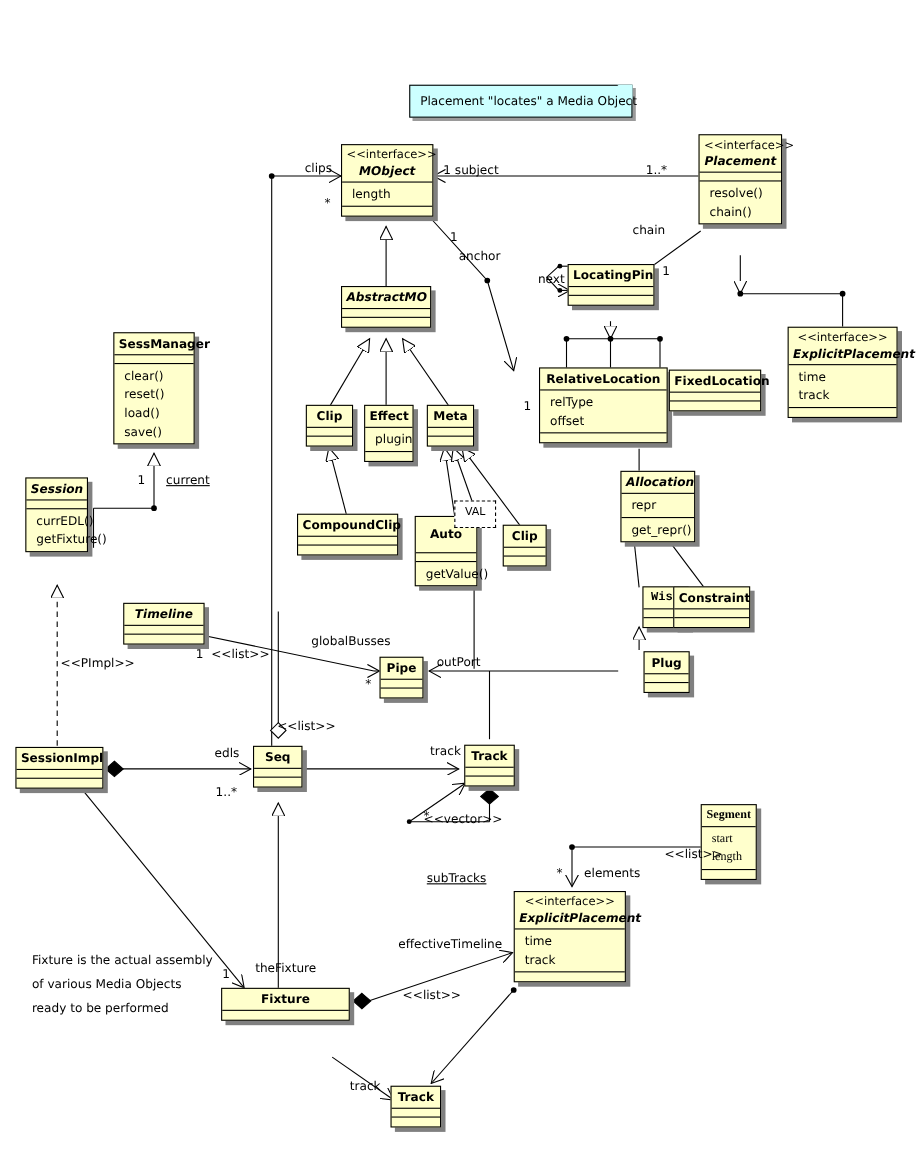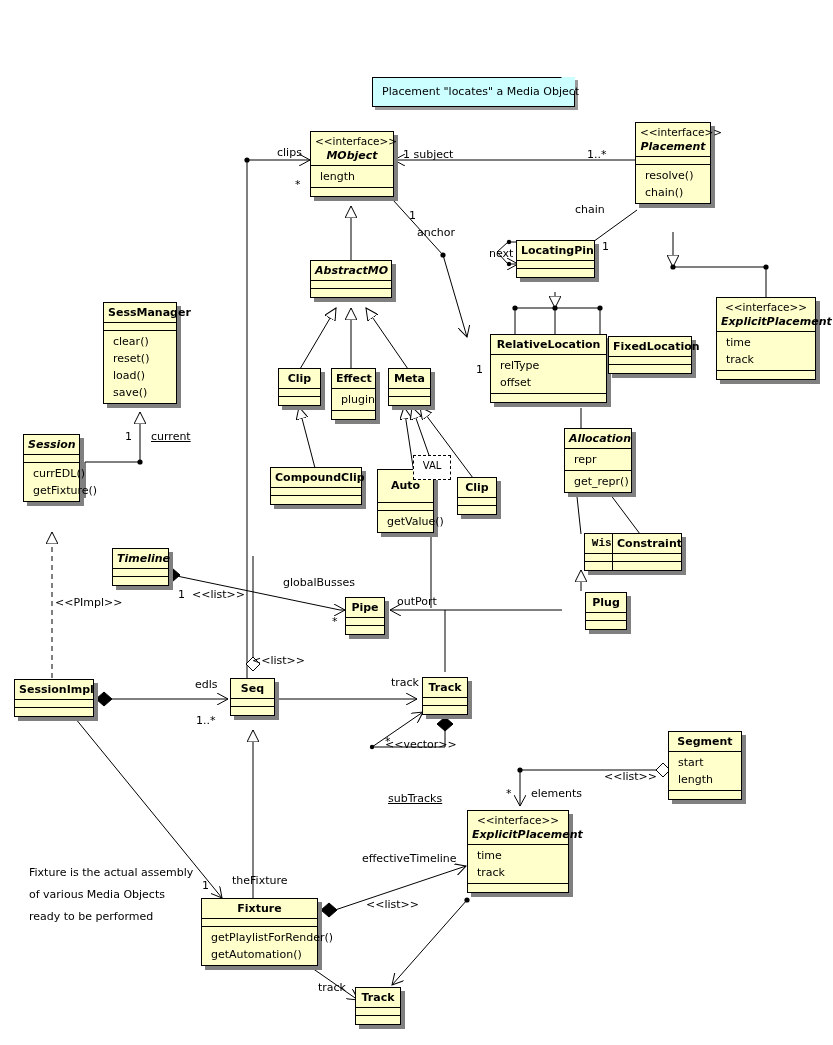--- a/index.html
+++ b/index.html
@@ -325,21 +325,21 @@
   </div>
 
   <div class="cls" style="left:14px;top:679px;width:80px;">
     <div class="sec">
       <div class="nm">SessionImpl</div>
     </div>
     <div class="sec empty"></div>
     <div class="sec empty"></div>
   </div>
 
-  <div class="cls" style="left:112px;top:548px;width:57px;">
+  <div class="cls" style="left:112px;top:548px;width:74px;">
     <div class="sec">
       <div class="nm ital">Timeline</div>
     </div>
     <div class="sec empty"></div>
     <div class="sec empty"></div>
   </div>
 
   <div class="cls" style="left:345px;top:597px;width:40px;">
     <div class="sec">
       <div class="nm">Pipe</div>
@@ -393,21 +393,21 @@
   </div>
 
   <div class="cls" style="left:422px;top:677px;width:46px;">
     <div class="sec">
       <div class="nm">Track</div>
     </div>
     <div class="sec empty"></div>
     <div class="sec empty"></div>
   </div>
 
-  <div class="cls" style="left:668px;top:731px;width:74px;">
+  <div class="cls" style="left:637px;top:731px;width:51px;font-family:Liberation Serif, serif;">
     <div class="sec">
       <div class="nm">Segment</div>
     </div>
     <div class="sec">
       <div class="attr">start</div>
       <div class="attr">length</div>
     </div>
     <div class="sec empty"></div>
   </div>
 
@@ -421,24 +421,20 @@
       <div class="attr">track</div>
     </div>
     <div class="sec empty"></div>
   </div>
 
   <div class="cls" style="left:201px;top:898px;width:117px;">
     <div class="sec">
       <div class="nm">Fixture</div>
     </div>
     <div class="sec empty"></div>
-    <div class="sec">
-      <div class="attr">getPlaylistForRender()</div>
-      <div class="attr">getAutomation()</div>
-    </div>
   </div>
 
   <div class="cls" style="left:355px;top:987px;width:46px;">
     <div class="sec">
       <div class="nm">Track</div>
     </div>
     <div class="sec empty"></div>
     <div class="sec empty"></div>
   </div>
 

